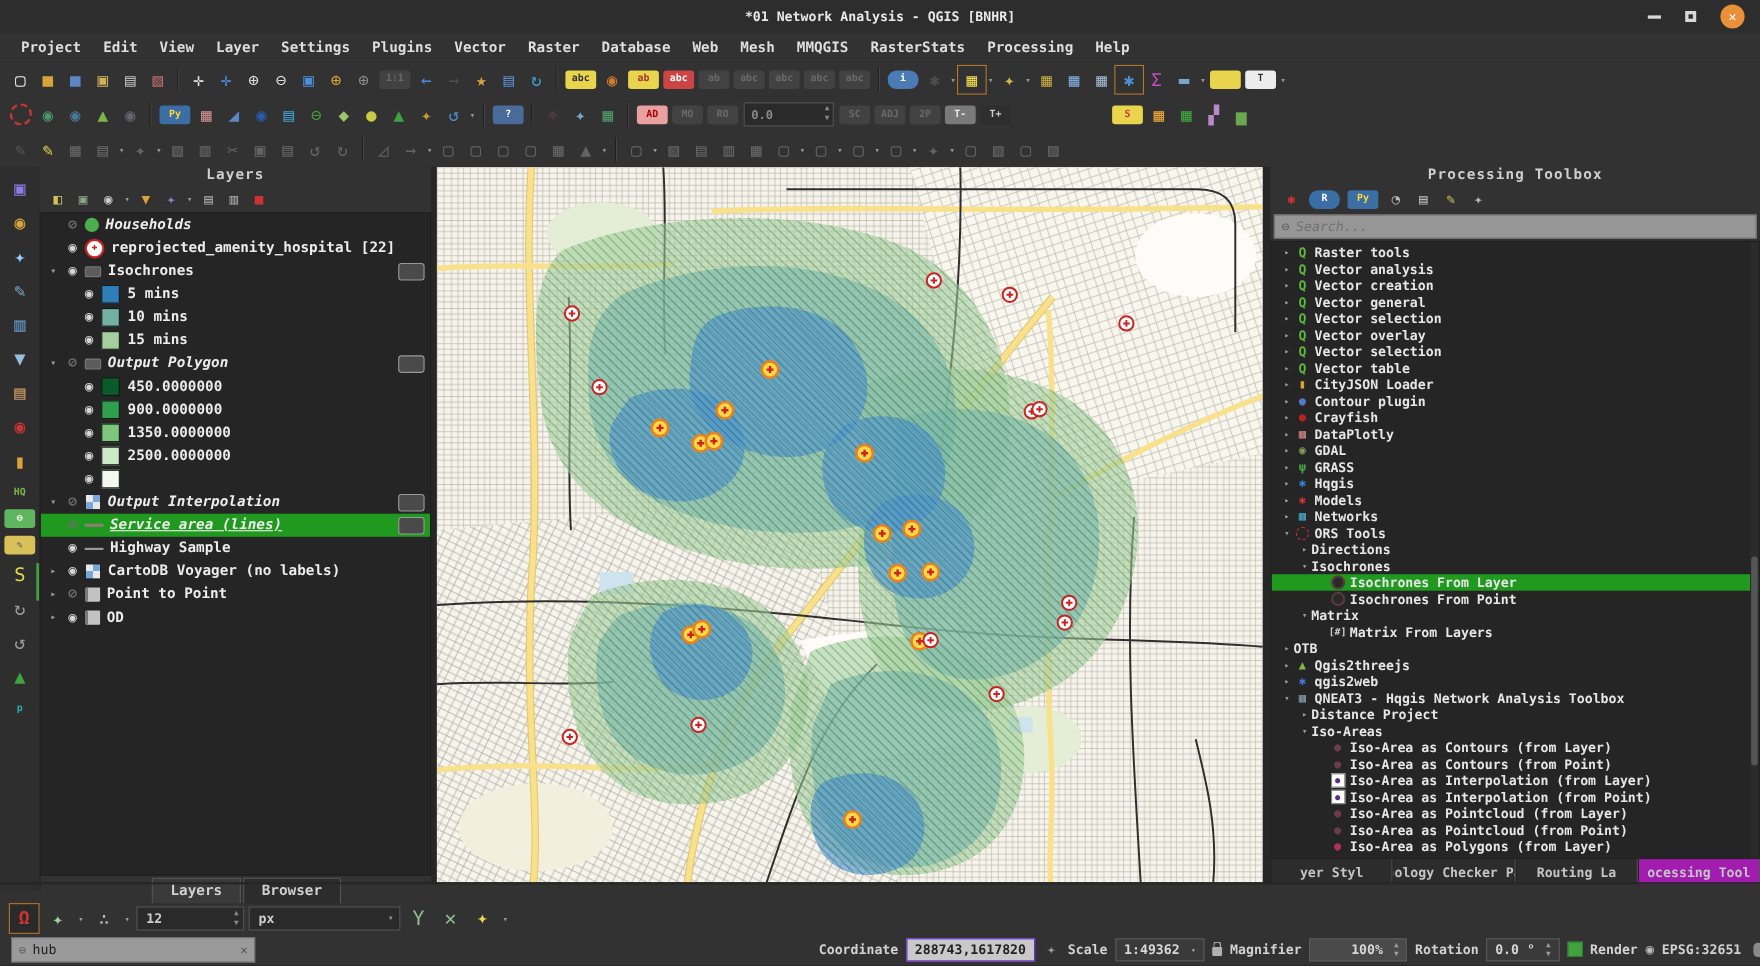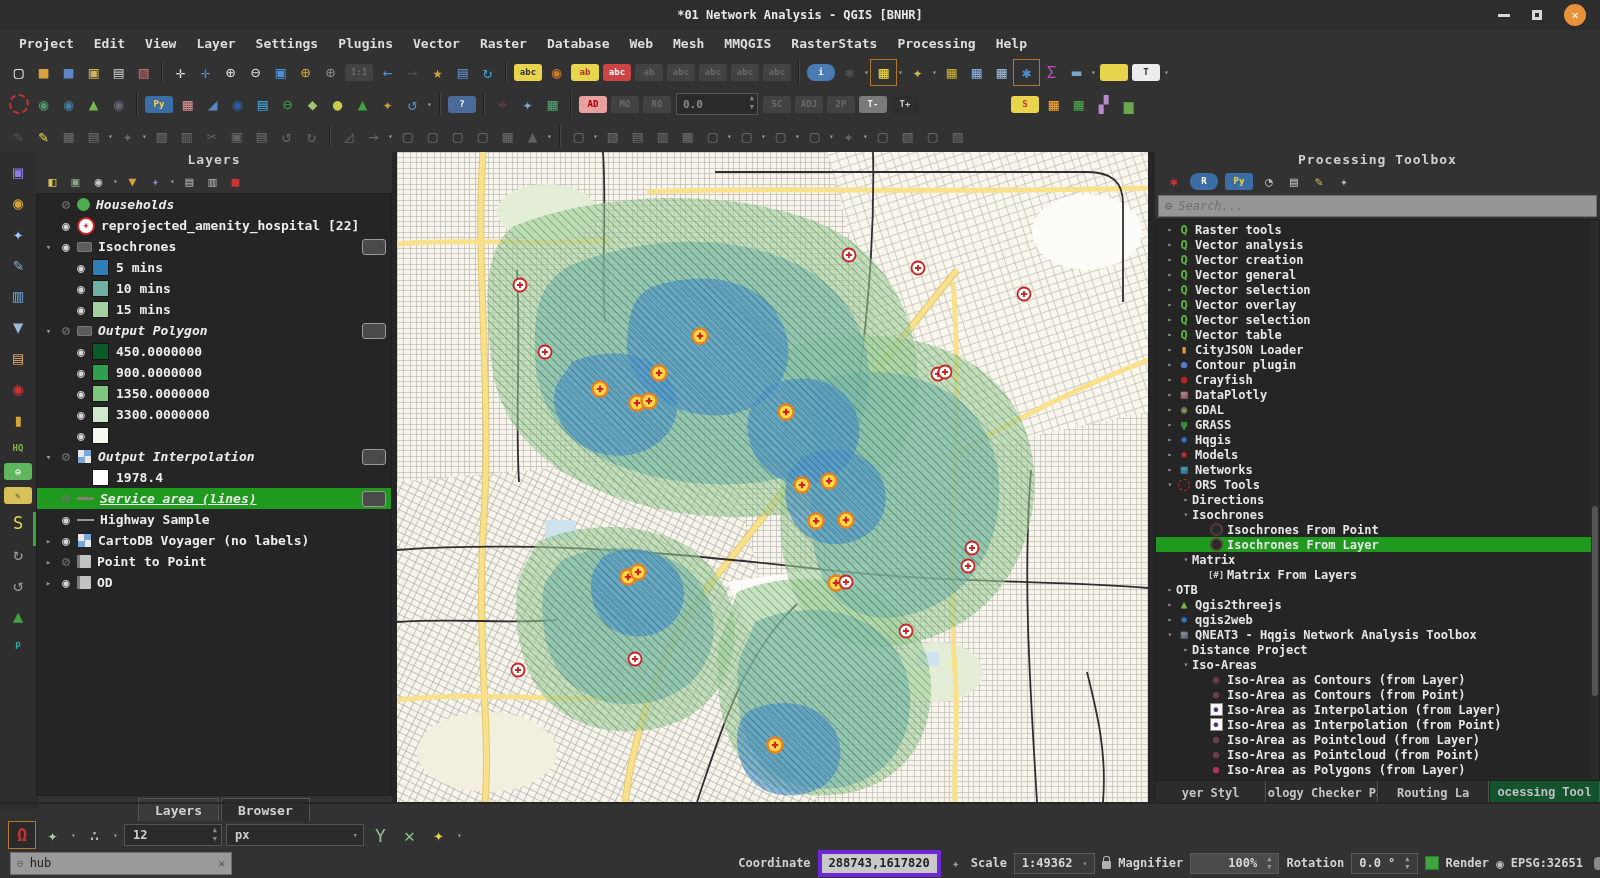--- a/index.html
+++ b/index.html
@@ -83,21 +83,21 @@
         padding-left:8px;}
   .prow.sel{background:#1f9a1f;}
   .parr{width:12px;color:#9a9a9a;font-size:8px;text-align:center;flex:0 0 auto;}
   .pic{width:16px;text-align:center;margin-right:3px;flex:0 0 auto;font-size:11px;display:flex;align-items:center;justify-content:center;}
   .vsb{position:absolute;right:0;top:0;width:8px;height:100%;background:#2b2b2b;}
   .vsb .thumb{position:absolute;left:1px;width:6px;background:#555;border-radius:3px;}
   
   .dockTabs{left:1155px;top:780px;width:445px;height:23px;display:flex;background:#2c2c2c;border-top:1px solid #202020;}
   .dtab{flex:1;border-right:1px solid #555;border-left:1px solid #222;color:#c4c4c4;font-size:12px;font-weight:bold;
         display:flex;align-items:center;justify-content:center;overflow:hidden;white-space:nowrap;}
-  .dtab.active{background:#14532d;font-family:Liberation Mono, monospace;}
+  .dtab.active{background:#a21caf;}
   
   .bTabs{left:138px;top:798px;height:23px;display:flex;gap:2px;}
   .btab{padding:2px 16px;color:#d0d0d0;font-size:13px;font-weight:bold;border:1px solid #555;border-bottom:none;
         background:#2c2c2c;display:flex;align-items:center;}
   .btab.active{background:#3a3a3a;}
   
   .snapRow{left:0;top:821px;width:820px;height:28px;display:flex;align-items:center;padding-left:8px;gap:4px;}
   .magbox{width:26px;height:26px;border:1.5px solid #b5762a;display:flex;align-items:center;justify-content:center;
           color:#cc3333;font-size:17px;font-weight:bold;background:#2a2a2a;}
   .snapspin{height:20px;width:88px;background:#2a2a2a;border:1px solid #555;color:#cfcfcf;font-size:12px;font-weight:bold;
@@ -108,21 +108,21 @@
   .snapcombo .dn{position:absolute;right:5px;color:#888;font-size:9px;}
   
   .statusBar{left:0;top:848px;width:1600px;height:30px;display:flex;align-items:center;padding:0 10px;gap:8px;}
   .locator{width:208px;height:21px;background:#9a9a9a;border:1px solid #6e6e6e;display:flex;align-items:center;
            padding:0 6px;gap:6px;}
   .locator .mag{color:#5f5f5f;font-size:11px;}
   .locator .val{color:#1e1e1e;font-size:12px;font-weight:normal;flex:1;}
   .locator .clr{color:#555;font-size:11px;}
   .sgrow{margin-left:auto;display:flex;align-items:center;gap:7px;}
   .slab{color:#d2d2d2;font-size:12px;font-weight:bold;}
-  .sfield{height:19px;background:#c9c9c9;border:4px solid #6d28d9;color:#222;font-size:12px;font-weight:bold;
+  .sfield{height:19px;background:#c9c9c9;border:1px solid #6d28d9;color:#222;font-size:12px;font-weight:bold;
           display:flex;align-items:center;padding:0 7px;}
   .sdark{height:19px;background:#3a3a3a;border:1px solid #5a5a5a;color:#d8d8d8;font-size:12px;font-weight:bold;
          display:flex;align-items:center;padding:0 7px;position:relative;}
   .sdark .dn{color:#999;font-size:8px;margin-left:10px;}
   .sdark .ud{color:#999;font-size:7px;line-height:8px;margin-left:10px;}
   .lock{width:9px;height:8px;background:#b0b0b0;border-radius:1px;position:relative;margin-top:4px;}
   .lock i{position:absolute;top:-5px;left:1px;width:5px;height:5px;border:1.5px solid #b0b0b0;border-bottom:none;
           border-radius:3px 3px 0 0;display:block;}
   .chk{width:12px;height:12px;background:#3fa33f;border:1px solid #2d7d2d;}
   .globe{color:#bdbdbd;font-size:13px;}
@@ -345,24 +345,23 @@
         <div class="trow" style="padding-left: 5px;"><span class="arr"> </span><span class="eye off">⊘</span><span class="lic"><span class="dotic"></span></span><span class="it ">Households</span></div>
         <div class="trow" style="padding-left: 5px;"><span class="arr"> </span><span class="eye">◉</span><span class="lic"><span class="hospic">✚</span></span><span class="">reprojected_amenity_hospital [22]</span></div>
         <div class="trow" style="padding-left: 5px;"><span class="arr">▾</span><span class="eye">◉</span><span class="lic"><span class="grpic"></span></span><span class="">Isochrones</span><span class="badge"></span></div>
         <div class="trow" style="padding-left: 20px;"><span class="arr"> </span><span class="eye">◉</span><span class="sw" style="background: rgb(47, 126, 184);"></span><span class="">5 mins</span></div>
         <div class="trow" style="padding-left: 20px;"><span class="arr"> </span><span class="eye">◉</span><span class="sw" style="background: rgb(114, 176, 162);"></span><span class="">10 mins</span></div>
         <div class="trow" style="padding-left: 20px;"><span class="arr"> </span><span class="eye">◉</span><span class="sw" style="background: rgb(164, 207, 159);"></span><span class="">15 mins</span></div>
         <div class="trow" style="padding-left: 5px;"><span class="arr">▾</span><span class="eye off">⊘</span><span class="lic"><span class="grpic"></span></span><span class="it ">Output Polygon</span><span class="badge"></span></div>
         <div class="trow" style="padding-left: 20px;"><span class="arr"> </span><span class="eye">◉</span><span class="sw" style="background: rgb(10, 90, 42);"></span><span class="">450.0000000</span></div>
         <div class="trow" style="padding-left: 20px;"><span class="arr"> </span><span class="eye">◉</span><span class="sw" style="background: rgb(47, 158, 78);"></span><span class="">900.0000000</span></div>
         <div class="trow" style="padding-left: 20px;"><span class="arr"> </span><span class="eye">◉</span><span class="sw" style="background: rgb(125, 199, 125);"></span><span class="">1350.0000000</span></div>
-        <div class="trow" style="padding-left: 20px;"><span class="arr"> </span><span class="eye">◉</span><span class="sw" style="background: rgb(207, 232, 203);"></span><span class="">3300.0000000</span></div>
+        <div class="trow" style="padding-left: 20px;"><span class="arr"> </span><span class="eye">◉</span><span class="sw" style="background: rgb(207, 232, 203);"></span><span class="">2500.0000000</span></div>
         <div class="trow" style="padding-left: 20px;"><span class="arr"> </span><span class="eye">◉</span><span class="sw" style="background: rgb(244, 249, 239);"></span><span class=""></span></div>
         <div class="trow" style="padding-left: 5px;"><span class="arr">▾</span><span class="eye off">⊘</span><span class="lic"><span class="rasic"></span></span><span class="it ">Output Interpolation</span><span class="badge"></span></div>
-        <div class="trow" style="padding-left: 20px;"><span class="arr"> </span><span class="eye"> </span><span class="sw" style="background: rgb(255, 255, 255);"></span><span class="">1978.4</span></div>
         <div class="trow sel" style="padding-left: 5px;"><span class="arr"> </span><span class="eye off">⊘</span><span class="lic"><span class="linic"></span></span><span class="it un">Service area (lines)</span><span class="badge"></span></div>
         <div class="trow" style="padding-left: 5px;"><span class="arr"> </span><span class="eye">◉</span><span class="lic"><span class="linic2"></span></span><span class="">Highway Sample</span></div>
         <div class="trow" style="padding-left: 5px;"><span class="arr">▸</span><span class="eye">◉</span><span class="lic"><span class="rasic"></span></span><span class="">CartoDB Voyager (no labels)</span></div>
         <div class="trow" style="padding-left: 5px;"><span class="arr">▸</span><span class="eye off">⊘</span><span class="lic"><span class="bookic"></span></span><span class="">Point to Point</span></div>
         <div class="trow" style="padding-left: 5px;"><span class="arr">▸</span><span class="eye">◉</span><span class="lic"><span class="bookic"></span></span><span class="">OD</span></div>
       </div>
   </div>
 
   <div class="abs mapCanvas">
     <svg width="751" height="650" viewBox="0 0 751 650" xmlns="http://www.w3.org/2000/svg">
@@ -616,22 +615,22 @@
         <div class="prow" style="padding-left: 8px;"><span class="parr">▸</span><span class="pic"><span style="color:#bb2222;">●</span></span><span>Crayfish</span></div>
         <div class="prow" style="padding-left: 8px;"><span class="parr">▸</span><span class="pic"><span style="color:#cc8888;">▦</span></span><span>DataPlotly</span></div>
         <div class="prow" style="padding-left: 8px;"><span class="parr">▸</span><span class="pic"><span style="color:#8a9a5a;">◉</span></span><span>GDAL</span></div>
         <div class="prow" style="padding-left: 8px;"><span class="parr">▸</span><span class="pic"><span style="color:#3fa33f;">ψ</span></span><span>GRASS</span></div>
         <div class="prow" style="padding-left: 8px;"><span class="parr">▸</span><span class="pic"><span style="color:#3a7bd5;">✱</span></span><span>Hqgis</span></div>
         <div class="prow" style="padding-left: 8px;"><span class="parr">▸</span><span class="pic"><span style="color:#cc3333;">✱</span></span><span>Models</span></div>
         <div class="prow" style="padding-left: 8px;"><span class="parr">▸</span><span class="pic"><span style="color:#44aacc;">▦</span></span><span>Networks</span></div>
         <div class="prow" style="padding-left: 8px;"><span class="parr">▾</span><span class="pic"><span style="display:inline-block;width:10px;height:10px;border:1.5px dashed #cc3333;border-radius:50%;"></span></span><span>ORS Tools</span></div>
         <div class="prow" style="padding-left: 24px;"><span class="parr">▸</span><span>Directions</span></div>
         <div class="prow" style="padding-left: 24px;"><span class="parr">▾</span><span>Isochrones</span></div>
+        <div class="prow sel" style="padding-left: 40px;"><span class="parr"> </span><span class="pic"><span style="display:inline-block;width:9px;height:9px;border:2px solid #5a3a3a;border-radius:50%;background:#2a2a2a;"></span></span><span>Isochrones From Layer</span></div>
         <div class="prow" style="padding-left: 40px;"><span class="parr"> </span><span class="pic"><span style="display:inline-block;width:9px;height:9px;border:2px solid #5a3a3a;border-radius:50%;background:#2a2a2a;"></span></span><span>Isochrones From Point</span></div>
-        <div class="prow sel" style="padding-left: 40px;"><span class="parr"> </span><span class="pic"><span style="display:inline-block;width:9px;height:9px;border:2px solid #5a3a3a;border-radius:50%;background:#2a2a2a;"></span></span><span>Isochrones From Layer</span></div>
         <div class="prow" style="padding-left: 24px;"><span class="parr">▾</span><span>Matrix</span></div>
         <div class="prow" style="padding-left: 40px;"><span class="parr"> </span><span class="pic"><span style="color:#cccccc;font-size:9px;">[#]</span></span><span>Matrix From Layers</span></div>
         <div class="prow" style="padding-left: 8px;"><span class="parr">▸</span><span>OTB</span></div>
         <div class="prow" style="padding-left: 8px;"><span class="parr">▸</span><span class="pic"><span style="color:#7ab648;">▲</span></span><span>Qgis2threejs</span></div>
         <div class="prow" style="padding-left: 8px;"><span class="parr">▸</span><span class="pic"><span style="color:#3a7bd5;">✱</span></span><span>qgis2web</span></div>
         <div class="prow" style="padding-left: 8px;"><span class="parr">▾</span><span class="pic"><span style="color:#8899aa;">▦</span></span><span>QNEAT3 - Hqgis Network Analysis Toolbox</span></div>
         <div class="prow" style="padding-left: 24px;"><span class="parr">▸</span><span>Distance Project</span></div>
         <div class="prow" style="padding-left: 24px;"><span class="parr">▾</span><span>Iso-Areas</span></div>
         <div class="prow" style="padding-left: 40px;"><span class="parr"> </span><span class="pic"><span style="color:#7a4455;opacity:.8;">●</span></span><span>Iso-Area as Contours (from Layer)</span></div>
         <div class="prow" style="padding-left: 40px;"><span class="parr"> </span><span class="pic"><span style="color:#7a4455;opacity:.8;">●</span></span><span>Iso-Area as Contours (from Point)</span></div>

